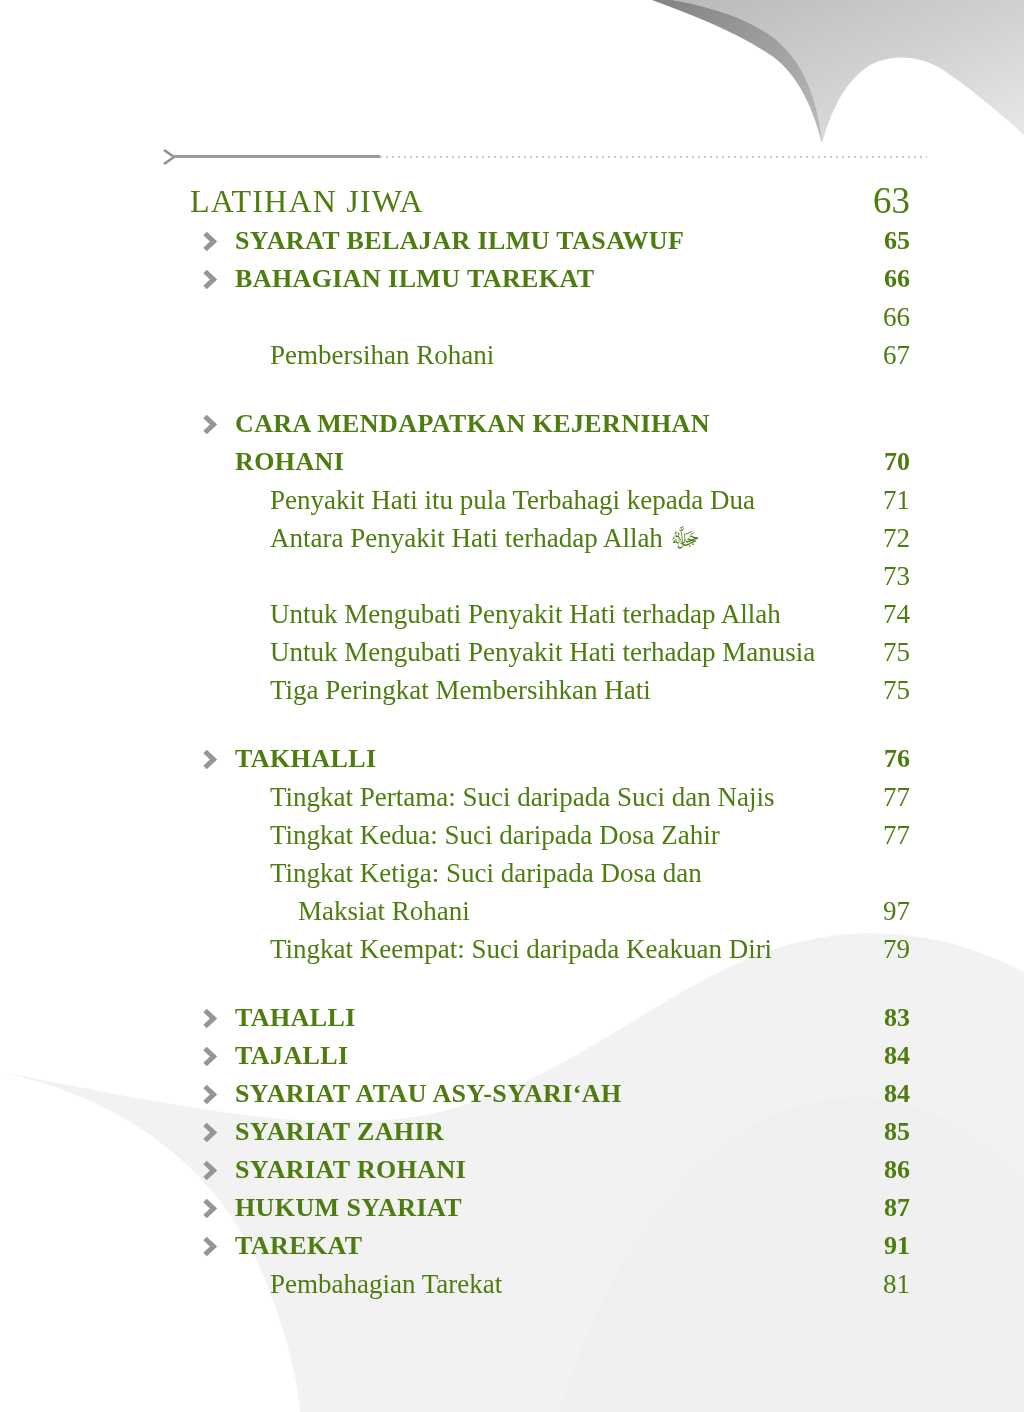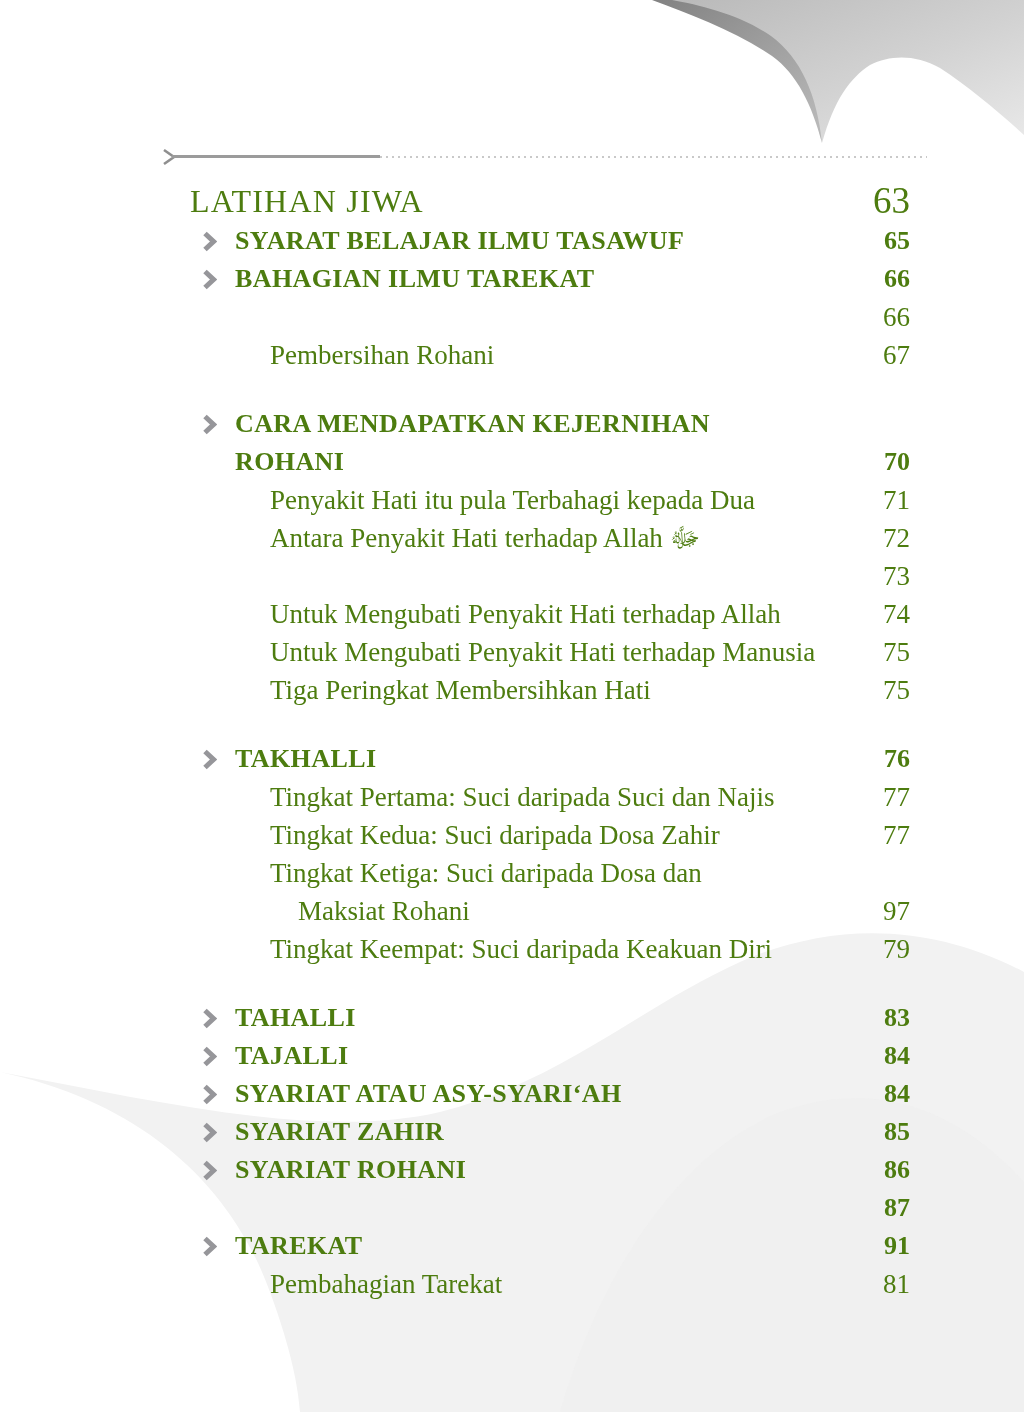--- a/index.html
+++ b/index.html
@@ -243,20 +243,26 @@
       <div class="row section">
         <div class="lines">
           <span class="chev"><svg viewBox="0 0 15 21" width="15" height="21">
               <polyline points="3,2.5 11.5,10.5 3,18.5" fill="none" stroke="#96969a" stroke-width="5"></polyline>
             </svg></span>
           <div class="line"><span>SYARIAT ROHANI</span></div>
         </div>
         <span class="pg">86</span>
       </div>
       <div class="row section">
+        <div class="lines">
+          <span class="chev"><svg viewBox="0 0 15 21" width="15" height="21">
+              <polyline points="3,2.5 11.5,10.5 3,18.5" fill="none" stroke="#96969a" stroke-width="5"></polyline>
+            </svg></span>
+          <div class="line"><span>HUKUM SYARIAT</span></div>
+        </div>
         <span class="pg">87</span>
       </div>
       <div class="row section">
         <div class="lines">
           <span class="chev"><svg viewBox="0 0 15 21" width="15" height="21">
               <polyline points="3,2.5 11.5,10.5 3,18.5" fill="none" stroke="#96969a" stroke-width="5"></polyline>
             </svg></span>
           <div class="line"><span>TAREKAT</span></div>
         </div>
         <span class="pg">91</span>

